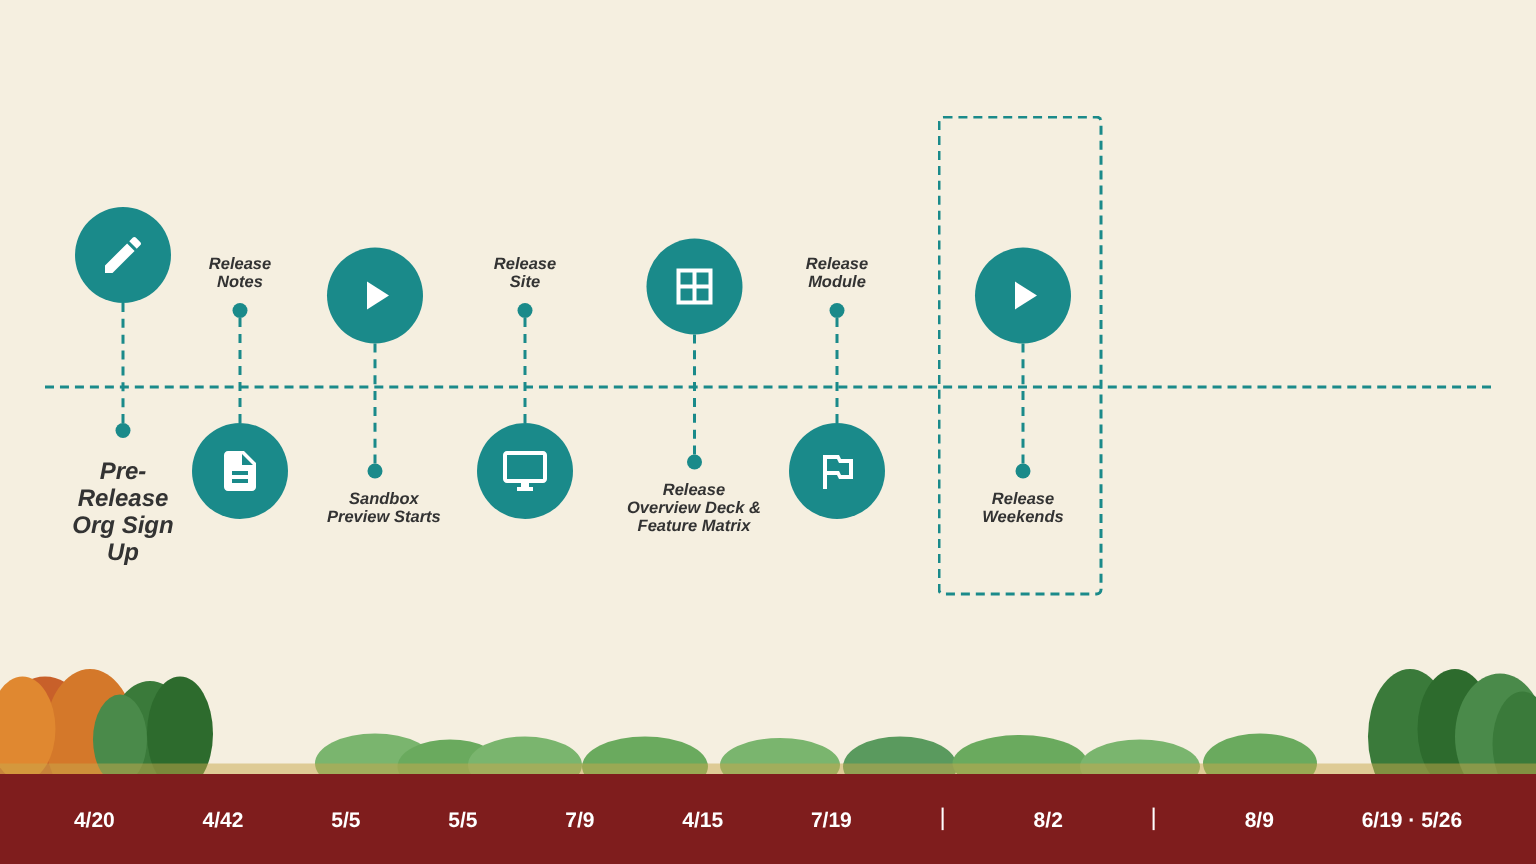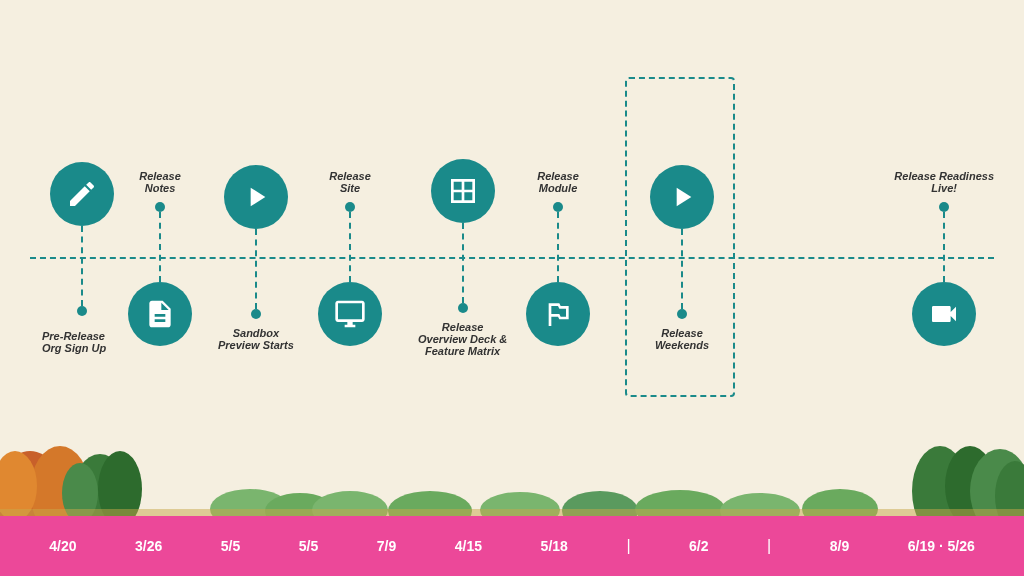--- a/index.html
+++ b/index.html
@@ -54,21 +54,21 @@
       margin-bottom: 8px;
     }
 
     
     .date-bar {
       position: absolute;
       bottom: 0;
       left: 0;
       right: 0;
       height: 60px;
-      background: #ec4899;
+      background: #7f1d1d;
       display: flex;
       align-items: center;
       justify-content: space-around;
       padding: 0 20px;
     }
 
     .date-label {
       color: white;
       font-size: 14px;
       font-weight: 600;
@@ -132,38 +132,38 @@
     <div style="position:absolute; left:42px; top:0; bottom:0; display:flex; flex-direction:column; align-items:center; justify-content:center; z-index:2;">
       <div style="display:flex;flex-direction:column;align-items:center;">
         <div class="icon-circle">
           <svg viewBox="0 0 24 24" fill="white" xmlns="http://www.w3.org/2000/svg">
               <path d="M3 17.25V21h3.75L17.81 9.94l-3.75-3.75L3 17.25zM20.71 7.04c.39-.39.39-1.02 0-1.41l-2.34-2.34c-.39-.39-1.02-.39-1.41 0l-1.83 1.83 3.75 3.75 1.83-1.83z"></path>
             </svg>
         </div>
         <div style="height:80px; border-left:2px dashed #1a8a8a;"></div>
         <div style="width:10px;height:10px;border-radius:50%;background:#1a8a8a;"></div>
       </div>
-      <div class="item-label top-label" style="margin-top:14px;font-size:11px;font-weight:700;color:#333;text-align:left;max-width:80px;">Pre-Release
+      <div class="item-label top-label" style="margin-top:14px;font-size:16px;font-weight:700;color:#333;text-align:center;max-width:80px;">Pre-Release
 Org Sign Up</div>
     </div>
 
     <div style="position:absolute; left:128px; top:0; bottom:0; display:flex; flex-direction:column; align-items:center; justify-content:center; z-index:2;">
       <div class="item-label bottom-label" style="margin-bottom:8px;font-size:11px;font-weight:700;color:#333;text-align:center;max-width:80px;">Release<br>Notes</div>
       <div style="display:flex;flex-direction:column;align-items:center;">
         <div style="width:10px;height:10px;border-radius:50%;background:#1a8a8a;"></div>
         <div style="height:70px; border-left:2px dashed #1a8a8a;"></div>
         <div class="icon-circle">
           <svg viewBox="0 0 24 24" fill="white" xmlns="http://www.w3.org/2000/svg">
               <path d="M14 2H6c-1.1 0-1.99.9-1.99 2L4 20c0 1.1.89 2 1.99 2H18c1.1 0 2-.9 2-2V8l-6-6zm2 16H8v-2h8v2zm0-4H8v-2h8v2zm-3-5V3.5L18.5 9H13z"></path>
             </svg>
         </div>
       </div>
     </div>
 
-    <div style="position:absolute; left:218px; top:0; bottom:0; display:flex; flex-direction:column; align-items:center; justify-content:center; z-index:2;">
+    <div style="position:absolute; left:218px; top:0; bottom:0; display:flex; flex-direction:column; align-items:flex-start; justify-content:center; z-index:2;">
       <div style="display:flex;flex-direction:column;align-items:center;">
         <div class="icon-circle">
           <svg viewBox="0 0 24 24" fill="white" xmlns="http://www.w3.org/2000/svg">
               <path d="M8 5v14l11-7z"></path>
             </svg>
         </div>
         <div style="height:80px; border-left:2px dashed #1a8a8a;"></div>
         <div style="width:10px;height:10px;border-radius:50%;background:#1a8a8a;"></div>
       </div>
       <div class="item-label top-label" style="margin-top:8px;font-size:11px;font-weight:700;color:#333;text-align:center;max-width:90px;">Sandbox<br>Preview Starts</div>
@@ -216,43 +216,31 @@
             </svg>
         </div>
         <div style="height:80px; border-left:2px dashed #1a8a8a;"></div>
         <div style="width:10px;height:10px;border-radius:50%;background:#1a8a8a;"></div>
       </div>
       <div class="item-label top-label" style="margin-top:8px;font-size:11px;font-weight:700;color:#333;text-align:center;max-width:80px;">Release<br>Weekends</div>
     </div>
 
     <div style="position:absolute; left:625px; top:15%; width:110px; height:62%; border:2px dashed #1a8a8a; border-radius:4px; z-index:1; pointer-events:none;"></div>
 
-    <div style="position:absolute; right:30px; top:0; bottom:0; display:flex; flex-direction:column; align-items:center; justify-content:center; z-index:2;">
-      <div class="item-label bottom-label" style="margin-bottom:8px;font-size:11px;font-weight:700;color:#333;text-align:center;max-width:110px;">Release Readiness<br>Live!</div>
-      <div style="display:flex;flex-direction:column;align-items:center;">
-        <div style="width:10px;height:10px;border-radius:50%;background:#1a8a8a;"></div>
-        <div style="height:70px; border-left:2px dashed #1a8a8a;"></div>
-        <div class="icon-circle">
-          <svg viewBox="0 0 24 24" fill="white" xmlns="http://www.w3.org/2000/svg">
-              <path d="M17 10.5V7c0-.55-.45-1-1-1H4c-.55 0-1 .45-1 1v10c0 .55.45 1 1 1h12c.55 0 1-.45 1-1v-3.5l4 4v-11l-4 4z"></path>
-            </svg>
-        </div>
-      </div>
-    </div>
 
   </div>
 
   <div class="date-bar">
     <span class="date-label">4/20</span>
-    <span class="date-label">3/26</span>
+    <span class="date-label">4/42</span>
     <span class="date-label">5/5</span>
     <span class="date-label">5/5</span>
     <span class="date-label">7/9</span>
     <span class="date-label">4/15</span>
-    <span class="date-label">5/18</span>
+    <span class="date-label">7/19</span>
     <span class="date-separator">|</span>
-    <span class="date-label">6/2</span>
+    <span class="date-label">8/2</span>
     <span class="date-separator">|</span>
     <span class="date-label">8/9</span>
     <span class="date-label">6/19 · 5/26</span>
   </div>
 
 </div>
 
 </body></html>

